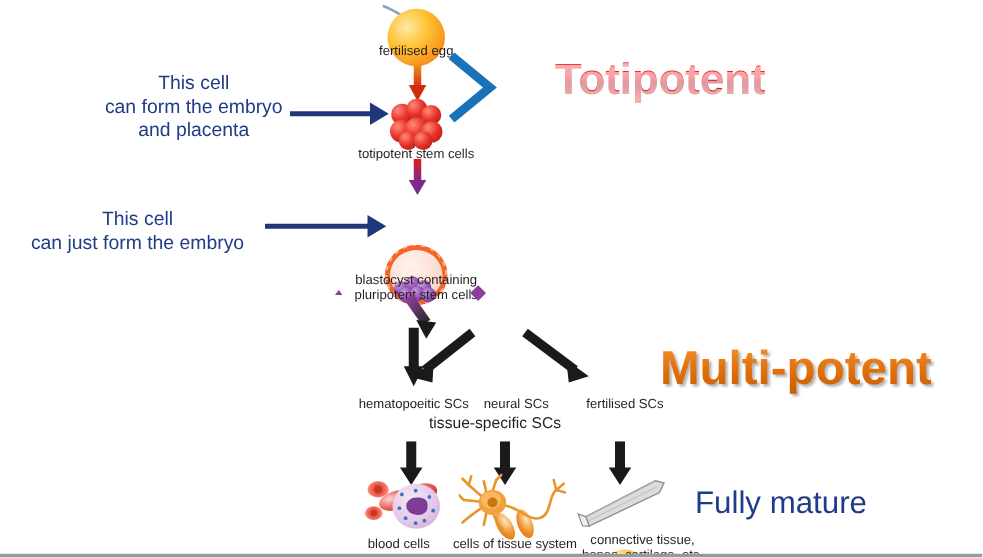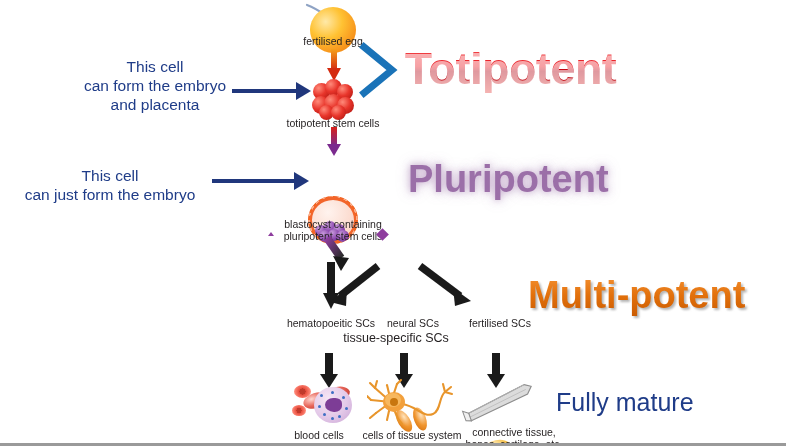--- a/index.html
+++ b/index.html
@@ -40,27 +40,28 @@
   }
   .caption.big { font-size: 12.5px; }
 
   
   .stage {
     font-weight: bold;
     font-family: "Liberation Sans", sans-serif;
     white-space: nowrap;
   }
   .stage-toti {
-    font-size: 44px;
+    font-size: 35px;
     color: #E8121B;
     background: linear-gradient(180deg,#f45a5a 0%,#e8121b 45%,#b00010 55%,#e8443f 100%);
     -webkit-background-clip: text;
     background-clip: text;
     -webkit-text-fill-color: transparent;
     text-shadow: 0 1px 0 rgba(255,255,255,.6);
+    margin-left: 39px;
   }
   .stage-pluri {
     font-size: 38px;
     color: #9B6FA8;
     text-shadow: 0 0 7px rgba(155,111,168,.55), 0 0 14px rgba(155,111,168,.35);
   }
   .stage-multi {
     font-size: 38px;
     color: #E2700B;
     background: linear-gradient(180deg,#f59334 0%,#e2700b 50%,#c95a00 100%);
@@ -241,21 +242,20 @@
 pluripotent stem cells</div>
 
   <div class="abs annot" style="left:10px; top:166px; width:200px;">This cell
 can just form the embryo</div>
 
   <div class="abs blue-annot-arrow" style="left:212px; top:172px; width:100px; height:18px;">
     <span class="shaft" style="left:0; top:7px; width:86px;"></span>
     <span class="head" style="left:82px; top:0px;"></span>
   </div>
 
-  <div class="abs stage stage-pluri" style="left:408px; top:158px;">Pluripotent</div>
 
   <div class="abs stray" style="left:268px; top:232px; width:6px; height:4px; clip-path:polygon(50% 0,100% 100%,0 100%);"></div>
   <div class="abs stray" style="left:378px; top:230px; width:9px; height:9px; transform:rotate(45deg);"></div>
 
   <div class="abs" style="left:325px; top:236px;">
     <svg width="26" height="40" viewBox="0 0 26 40">
       <defs>
         <linearGradient id="gPu" x1="0" y1="0" x2="1" y2="1">
           <stop offset="0%" stop-color="#8E3D9E"></stop>
           <stop offset="100%" stop-color="#2b2b2b"></stop>

